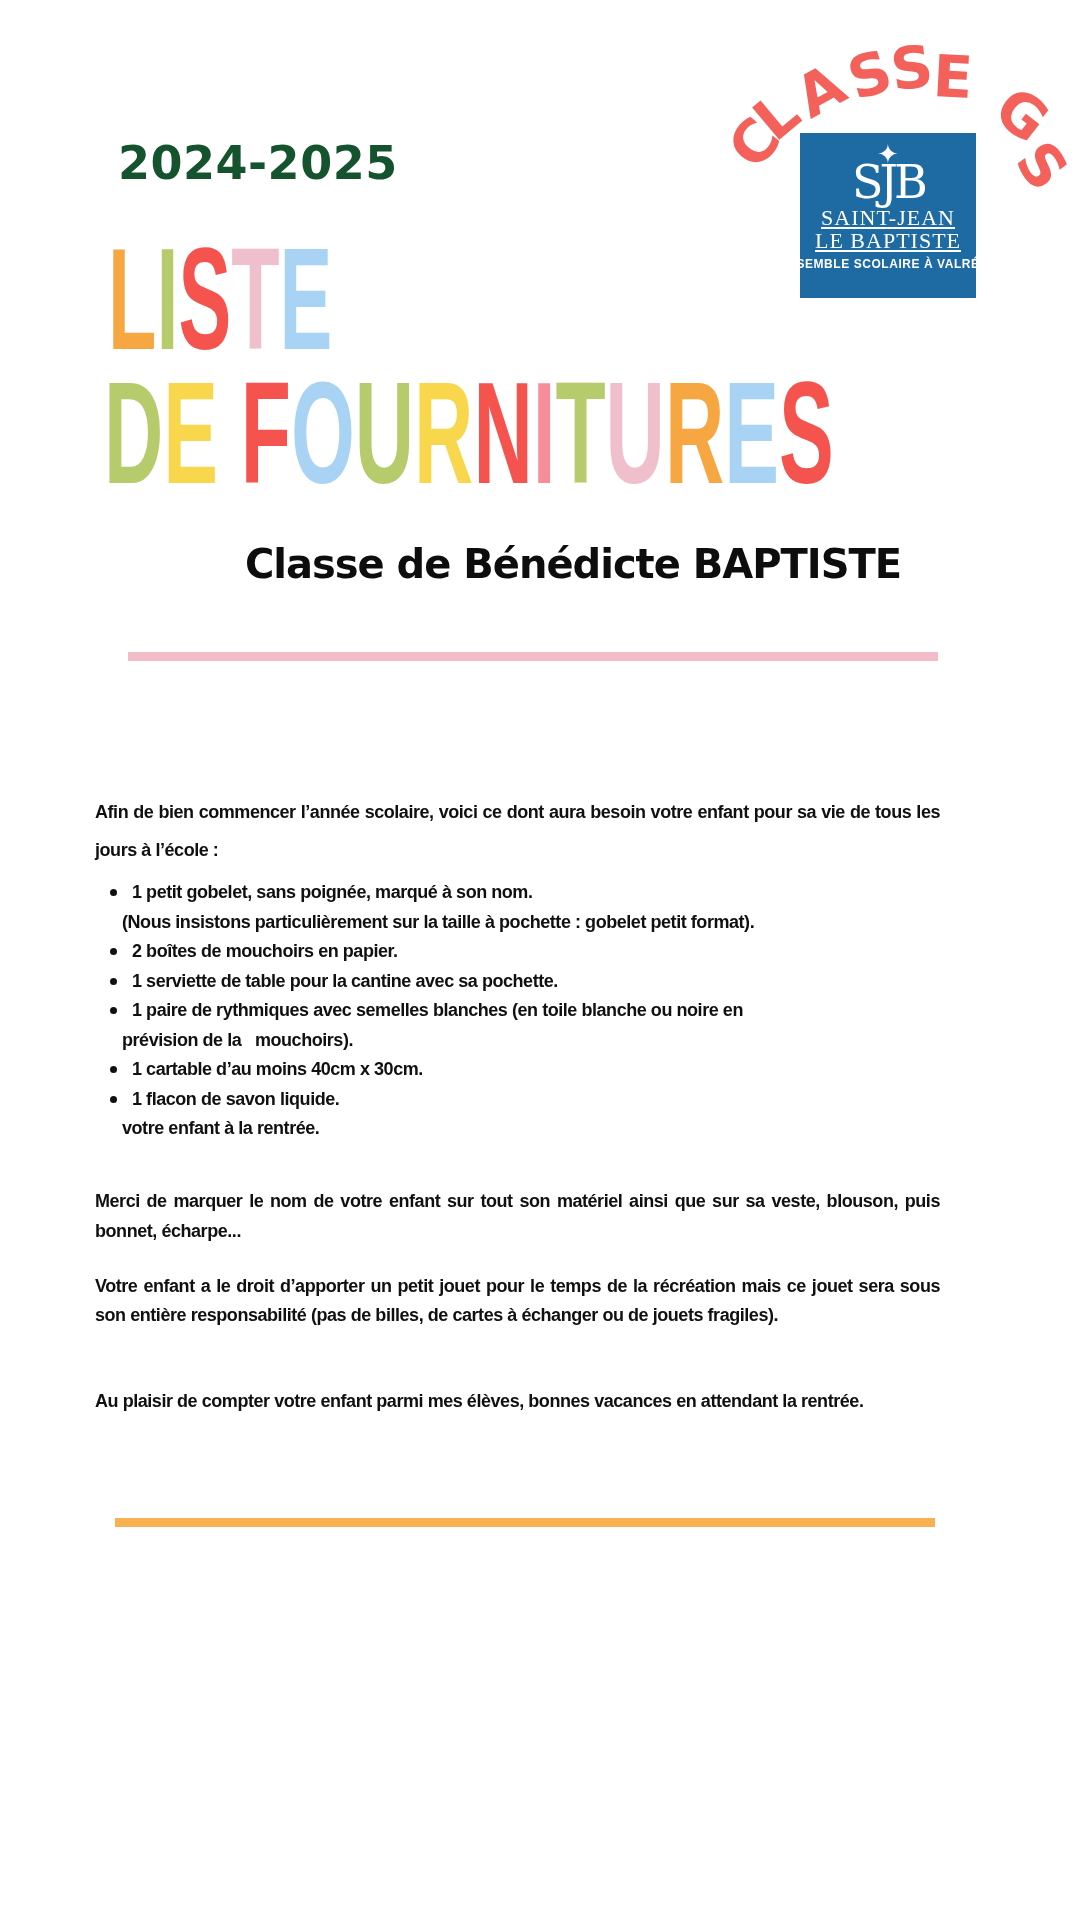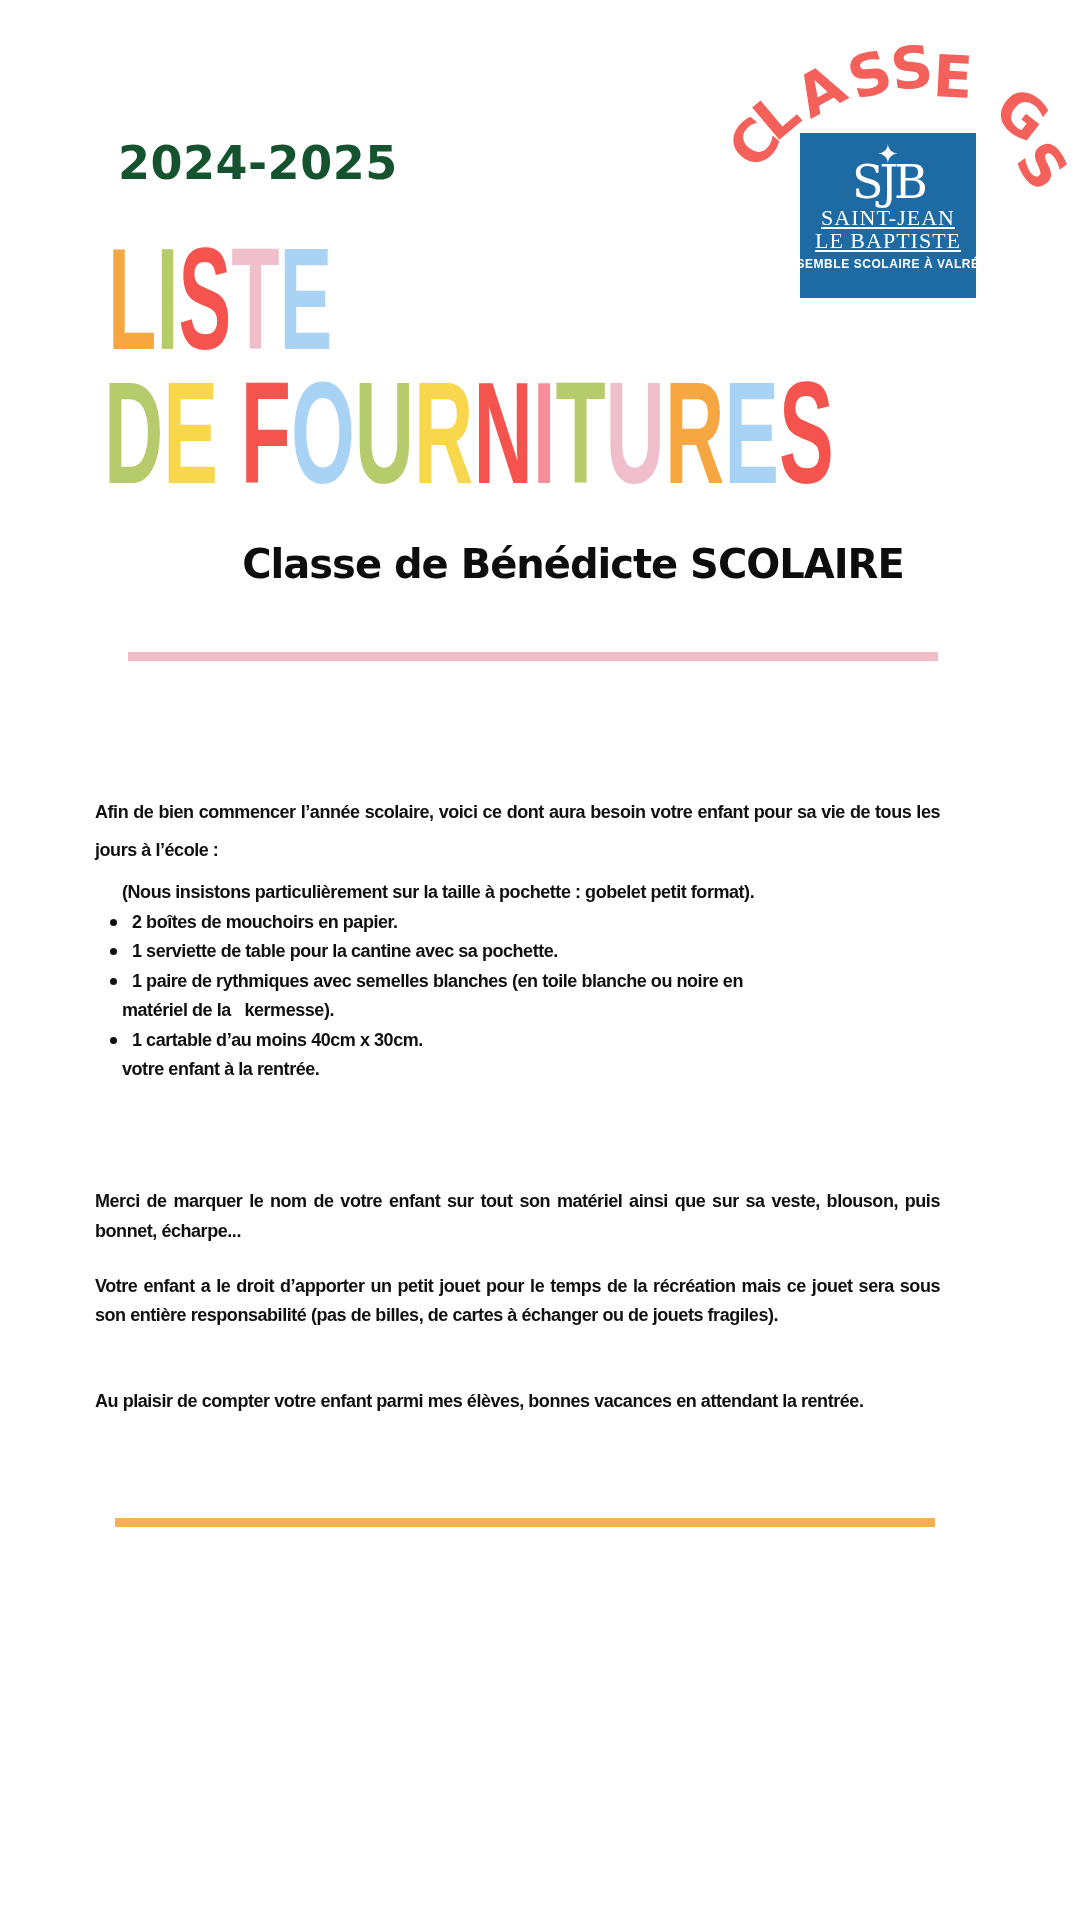--- a/index.html
+++ b/index.html
@@ -87,33 +87,35 @@
   <div class="sparkle">✦</div>
   <div class="monogram">SJB</div>
   <div class="name">SAINT-JEAN</div>
   <div class="name name2">LE BAPTISTE</div>
   <div class="tagline">ENSEMBLE SCOLAIRE À VALRÉAS</div>
 </div>
 
 <div class="bigline bigline1"><span style="color: rgb(247, 167, 66);">L</span><span style="color: rgb(182, 203, 107);">I</span><span style="color: rgb(244, 83, 78);">S</span><span style="color: rgb(239, 192, 204);">T</span><span style="color: rgb(169, 211, 244);">E</span></div>
 <div class="bigline bigline2"><span style="color: rgb(182, 203, 107);">D</span><span style="color: rgb(248, 215, 77);">E</span><span style="color: rgb(0, 0, 0);"> </span><span style="color: rgb(244, 83, 78);">F</span><span style="color: rgb(169, 211, 244);">O</span><span style="color: rgb(182, 203, 107);">U</span><span style="color: rgb(248, 215, 77);">R</span><span style="color: rgb(244, 83, 78);">N</span><span style="color: rgb(247, 141, 155);">I</span><span style="color: rgb(182, 203, 107);">T</span><span style="color: rgb(239, 192, 204);">U</span><span style="color: rgb(247, 167, 66);">R</span><span style="color: rgb(169, 211, 244);">E</span><span style="color: rgb(244, 83, 78);">S</span></div>
 
-<div class="subtitle">Classe de Bénédicte SCOLAIRE</div>
+<div class="subtitle">Classe de Bénédicte BAPTISTE</div>
 
 <div class="rule rule-top" style="background: rgb(243, 188, 201);"></div>
 
 <div class="copy intro">Afin de bien commencer l’année scolaire, voici ce dont aura besoin votre enfant pour sa vie de tous les jours à l’école :</div>
 
 <div class="copy list">
+    <div class="li bullet">1 petit gobelet, sans poignée, marqué à son nom.</div>
     <div class="li cont">(Nous insistons particulièrement sur la taille à pochette : gobelet petit format).</div>
     <div class="li bullet">2 boîtes de mouchoirs en papier.</div>
     <div class="li bullet">1 serviette de table pour la cantine avec sa pochette.</div>
     <div class="li bullet">1 paire de rythmiques avec semelles blanches (en toile blanche ou noire en</div>
-    <div class="li cont">matériel de la   kermesse).</div>
+    <div class="li cont">prévision de la   mouchoirs).</div>
     <div class="li bullet">1 cartable d’au moins 40cm x 30cm.</div>
+    <div class="li bullet">1 flacon de savon liquide.</div>
     <div class="li cont">votre enfant à la rentrée.</div>
   </div>
 
 <div class="copy para-marquer">Merci de marquer le nom de votre enfant sur tout son matériel  ainsi que sur sa veste, blouson, puis bonnet, écharpe...</div>
 
 <div class="copy para-jouet">Votre enfant a le droit d’apporter un petit jouet pour le temps de la récréation mais ce jouet sera sous son entière responsabilité (pas de billes, de cartes à échanger ou de jouets fragiles).</div>
 
 <div class="copy closing">Au plaisir de compter votre enfant parmi mes élèves, bonnes vacances en attendant la rentrée.</div>
 
 <div class="rule rule-bottom" style="background: rgb(248, 176, 81);"></div>

